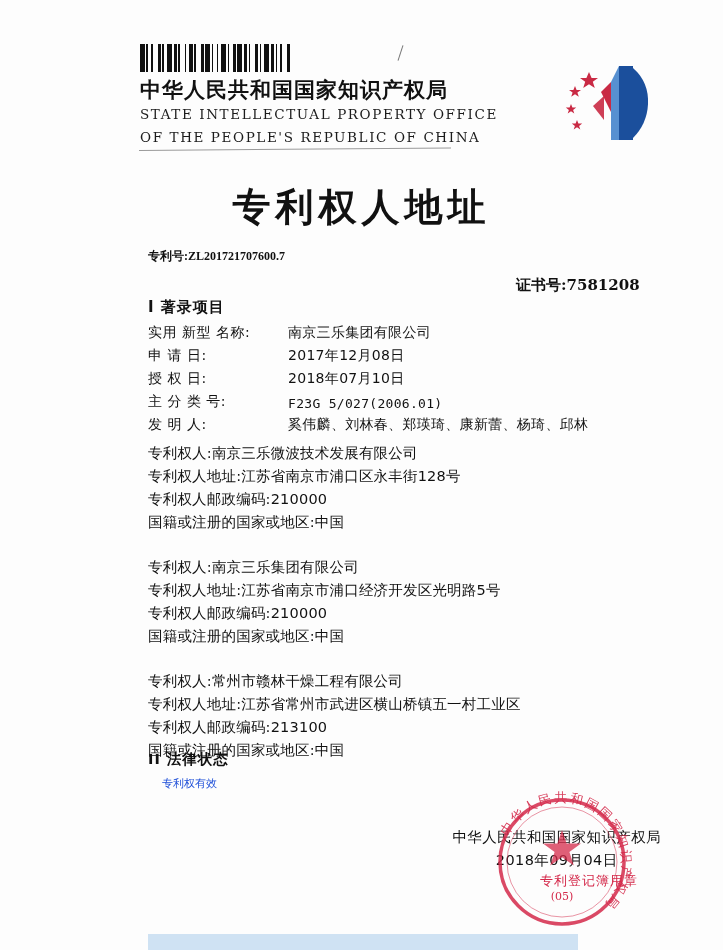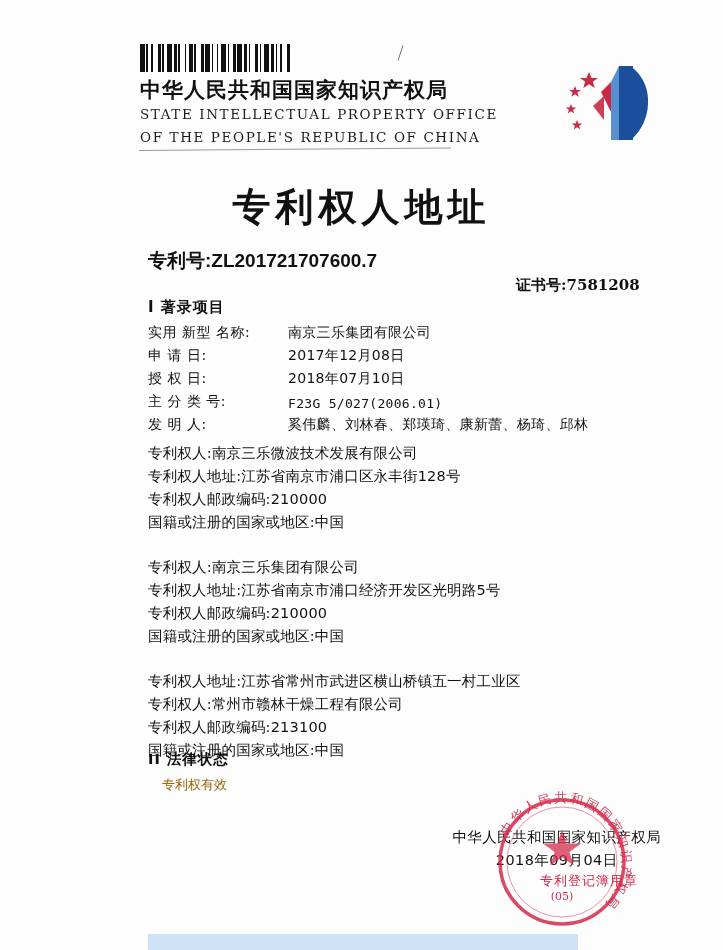--- a/index.html
+++ b/index.html
@@ -104,22 +104,22 @@
     font-size: 38px;
     letter-spacing: 5px;
     color: #111;
   }
 
   
   .patent-no {
     position: absolute;
     left: 148px;
     top: 248px;
-    font-family: Liberation Sans, sans-serif;
-    font-size: 19px;
+    font-family: Liberation Serif, serif;
+    font-size: 12px;
     font-weight: bold;
     color: #111;
   }
   .cert-no {
     position: absolute;
     left: 516px;
     top: 248px;
     font-family: "DejaVu Serif", "Liberation Serif", serif;
     font-size: 15px;
     font-weight: bold;
@@ -189,22 +189,22 @@
     top: 750px;
     font-size: 14.5px;
     font-weight: bold;
     letter-spacing: 1px;
     color: #111;
   }
   .sec2-text {
     position: absolute;
     left: 162px;
     top: 776px;
-    font-size: 13px;
-    color: #a16207;
+    font-size: 11px;
+    color: #1d4ed8;
   }
 
   
   .sign-block {
     position: absolute;
     right: 62px;
     top: 826px;
     text-align: center;
     font-size: 14.5px;
     line-height: 23px;
@@ -407,24 +407,24 @@
       <div class="holder-line">
         <span>专利权人邮政编码:</span><span>210000</span>
       </div>
       <div class="holder-line">
         <span>国籍或注册的国家或地区:</span><span>中国</span>
       </div>
     </div>
 
     <div class="holder-block">
       <div class="holder-line">
+        <span>专利权人:</span><span>常州市赣林干燥工程有限公司</span>
+      </div>
+      <div class="holder-line">
         <span>专利权人地址:</span><span>江苏省常州市武进区横山桥镇五一村工业区</span>
-      </div>
-      <div class="holder-line">
-        <span>专利权人:</span><span>常州市赣林干燥工程有限公司</span>
       </div>
       <div class="holder-line">
         <span>专利权人邮政编码:</span><span>213100</span>
       </div>
       <div class="holder-line">
         <span>国籍或注册的国家或地区:</span><span>中国</span>
       </div>
     </div>
 
   </div>

